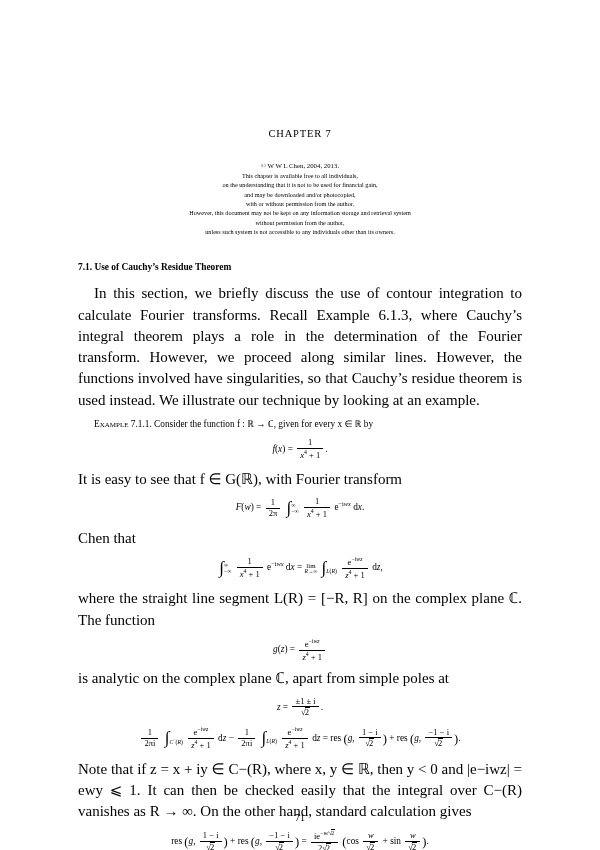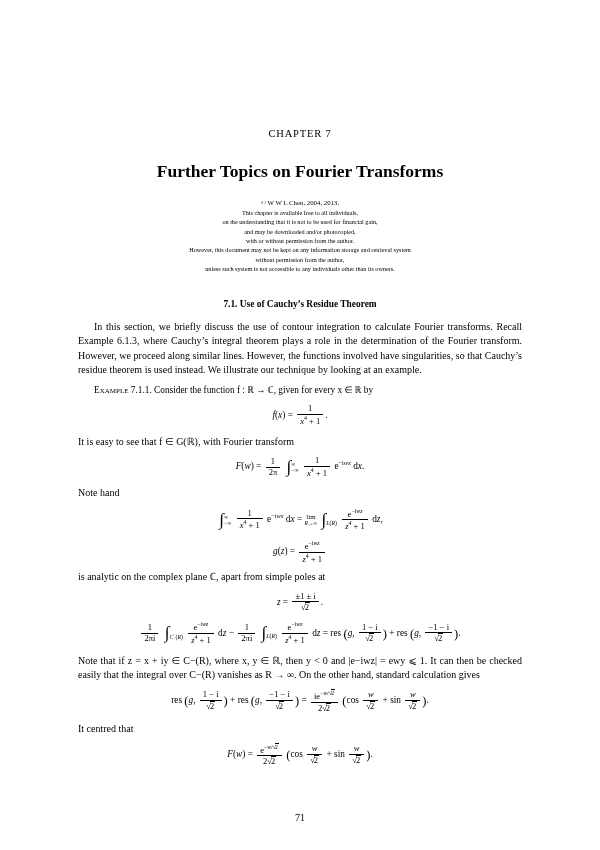--- a/index.html
+++ b/index.html
@@ -42,28 +42,27 @@
   .copyright {
     text-align: center;
     font-size: 6.2px;
     line-height: 1.5;
     margin-bottom: 26px;
   }
   .copyright div:first-child {
     font-size: 6.8px;
   }
   .section-title {
-    text-align: center;
     font-size: 9.4px;
     font-weight: bold;
     margin-top: 6px;
     margin-bottom: 11px;
   }
   p.body-text {
-    font-size: 10px;
+    font-size: 15px;
     line-height: 1.42;
     text-align: justify;
     margin: 0 0 7px 0;
     font-family: Liberation Serif, serif;
   }
   p.indent {
     text-indent: 16px;
   }
   .example-head {
     font-size: 9.3px;
@@ -152,21 +151,20 @@
   }
   .big-paren { font-size: 1.35em; vertical-align: -0.18em; }
 </style>
 </head>
 <body>
 
 <div class="page">
   <div class="content">
 
     <div class="chapter-label">CHAPTER 7</div>
-    <div class="chapter-title">Further Topics on Fourier Transforms</div>
 
     <div class="copyright">
       <div>© W W L Chen, 2004, 2013.</div>
       <div>This chapter is available free to all individuals,</div>
       <div>on the understanding that it is not to be used for financial gain,</div>
       <div>and may be downloaded and/or photocopied,</div>
       <div>with or without permission from the author.</div>
       <div>However, this document may not be kept on any information storage and retrieval system</div>
       <div>without permission from the author,</div>
       <div>unless such system is not accessible to any individuals other than its owners.</div>
@@ -194,34 +192,35 @@
 
     <div class="eq">
       <span class="math"><span class="mi">F</span>(<span class="mi">w</span>) =
         <span class="frac"><span class="num">1</span><span class="den">2π</span></span>
         <span class="intg">∫</span><span class="ilimits"><span class="top">∞</span><span class="bot">−∞</span></span>
         <span class="frac"><span class="num">1</span><span class="den"><span class="mi">x</span><sup class="s">4</sup> + 1</span></span>
         e<sup class="s">−i<span class="mi">wx</span></sup> d<span class="mi">x</span>.
       </span>
     </div>
 
-    <p class="body-text">Note hand</p>
+    <p class="body-text">Chen that</p>
 
     <div class="eq">
       <span class="math">
         <span class="intg">∫</span><span class="ilimits"><span class="top">∞</span><span class="bot">−∞</span></span>
         <span class="frac"><span class="num">1</span><span class="den"><span class="mi">x</span><sup class="s">4</sup> + 1</span></span>
         e<sup class="s">−i<span class="mi">wx</span></sup> d<span class="mi">x</span> =
         <span class="lim-sub"><span class="lim-top">lim</span><span class="lim-bot"><span class="mi">R</span>→∞</span></span>
         <span class="intg">∫</span><span class="ilimits"><span class="top">&nbsp;</span><span class="bot"><span class="mi">L</span>(<span class="mi">R</span>)</span></span>
         <span class="frac"><span class="num">e<sup class="s">−i<span class="mi">wz</span></sup></span><span class="den"><span class="mi">z</span><sup class="s">4</sup> + 1</span></span>
         d<span class="mi">z</span>,
       </span>
     </div>
 
+    <p class="body-text">where the straight line segment L(R) = [−R, R] on the complex plane ℂ. The function</p>
 
     <div class="eq eq-tight">
       <span class="math"><span class="mi">g</span>(<span class="mi">z</span>) =
         <span class="frac"><span class="num">e<sup class="s">−i<span class="mi">wz</span></sup></span><span class="den"><span class="mi">z</span><sup class="s">4</sup> + 1</span></span>
       </span>
     </div>
 
     <p class="body-text">is analytic on the complex plane ℂ, apart from simple poles at</p>
 
     <div class="eq">

